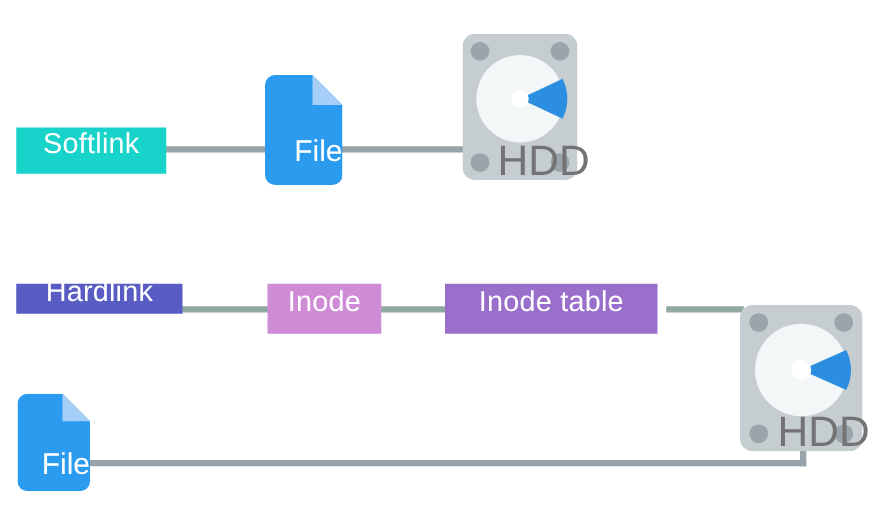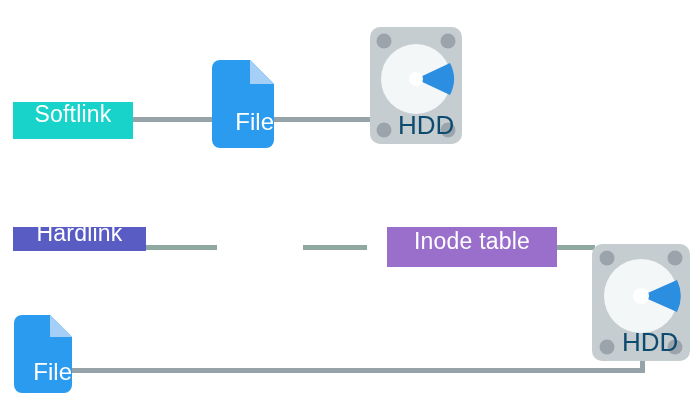--- a/index.html
+++ b/index.html
@@ -55,22 +55,22 @@
     text-align: right;
     white-space: nowrap;
     line-height: 1;
   }
   
   .hdd-icon {
     position: absolute;
   }
   .hdd-icon .hdd-label {
     position: absolute;
-    color: #0c4a6e;
-    font-size: 26px;
+    color: #737373;
+    font-size: 34px;
     white-space: nowrap;
     line-height: 1;
   }
 </style>
 </head>
 <body>
 
 <div id="canvas">
 
   <div class="line-h" style="left:131px; top:117px; width:84px; background:#96A3A8;"></div>
@@ -107,22 +107,25 @@
   <div class="line-h" style="left:143px; top:245px; width:74px; background:#8FA8A2;"></div>
 
   <div class="line-h" style="left:303px; top:245px; width:64px; background:#8FA8A2;"></div>
 
   <div class="line-h" style="left:533px; top:245px; width:62px; background:#8FA8A2;"></div>
 
   <div class="label-box" style="left:13px; top:227px; width:133px; height:24px; background:#585CC3;">
     <span>Hardlink</span>
   </div>
 
+  <div class="label-box" style="left:214px; top:227px; width:91px; height:40px; background:#CE8CD6;">
+    <span>Inode</span>
+  </div>
 
-  <div class="label-box" style="left:387px; top:227px; width:170px; height:40px; background:#9A6FCC;">
+  <div class="label-box" style="left:356px; top:227px; width:170px; height:40px; background:#9A6FCC;">
     <span>Inode table</span>
   </div>
 
   <div class="line-h" style="left:68px; top:368px; width:577px; background:#96A3A8;"></div>
 
   <div class="line-v" style="left:640px; top:340px; height:33px; background:#96A3A8;"></div>
 
   <div class="file-icon" style="left:14px; top:315px; width:58px; height:78px;">
     <svg width="58" height="78" viewBox="0 0 58 78">
       <path d="M8 0 H36 L58 22 V70 A8 8 0 0 1 50 78 H8 A8 8 0 0 1 0 70 V8 A8 8 0 0 1 8 0 Z" fill="#2B9BF0"></path>

